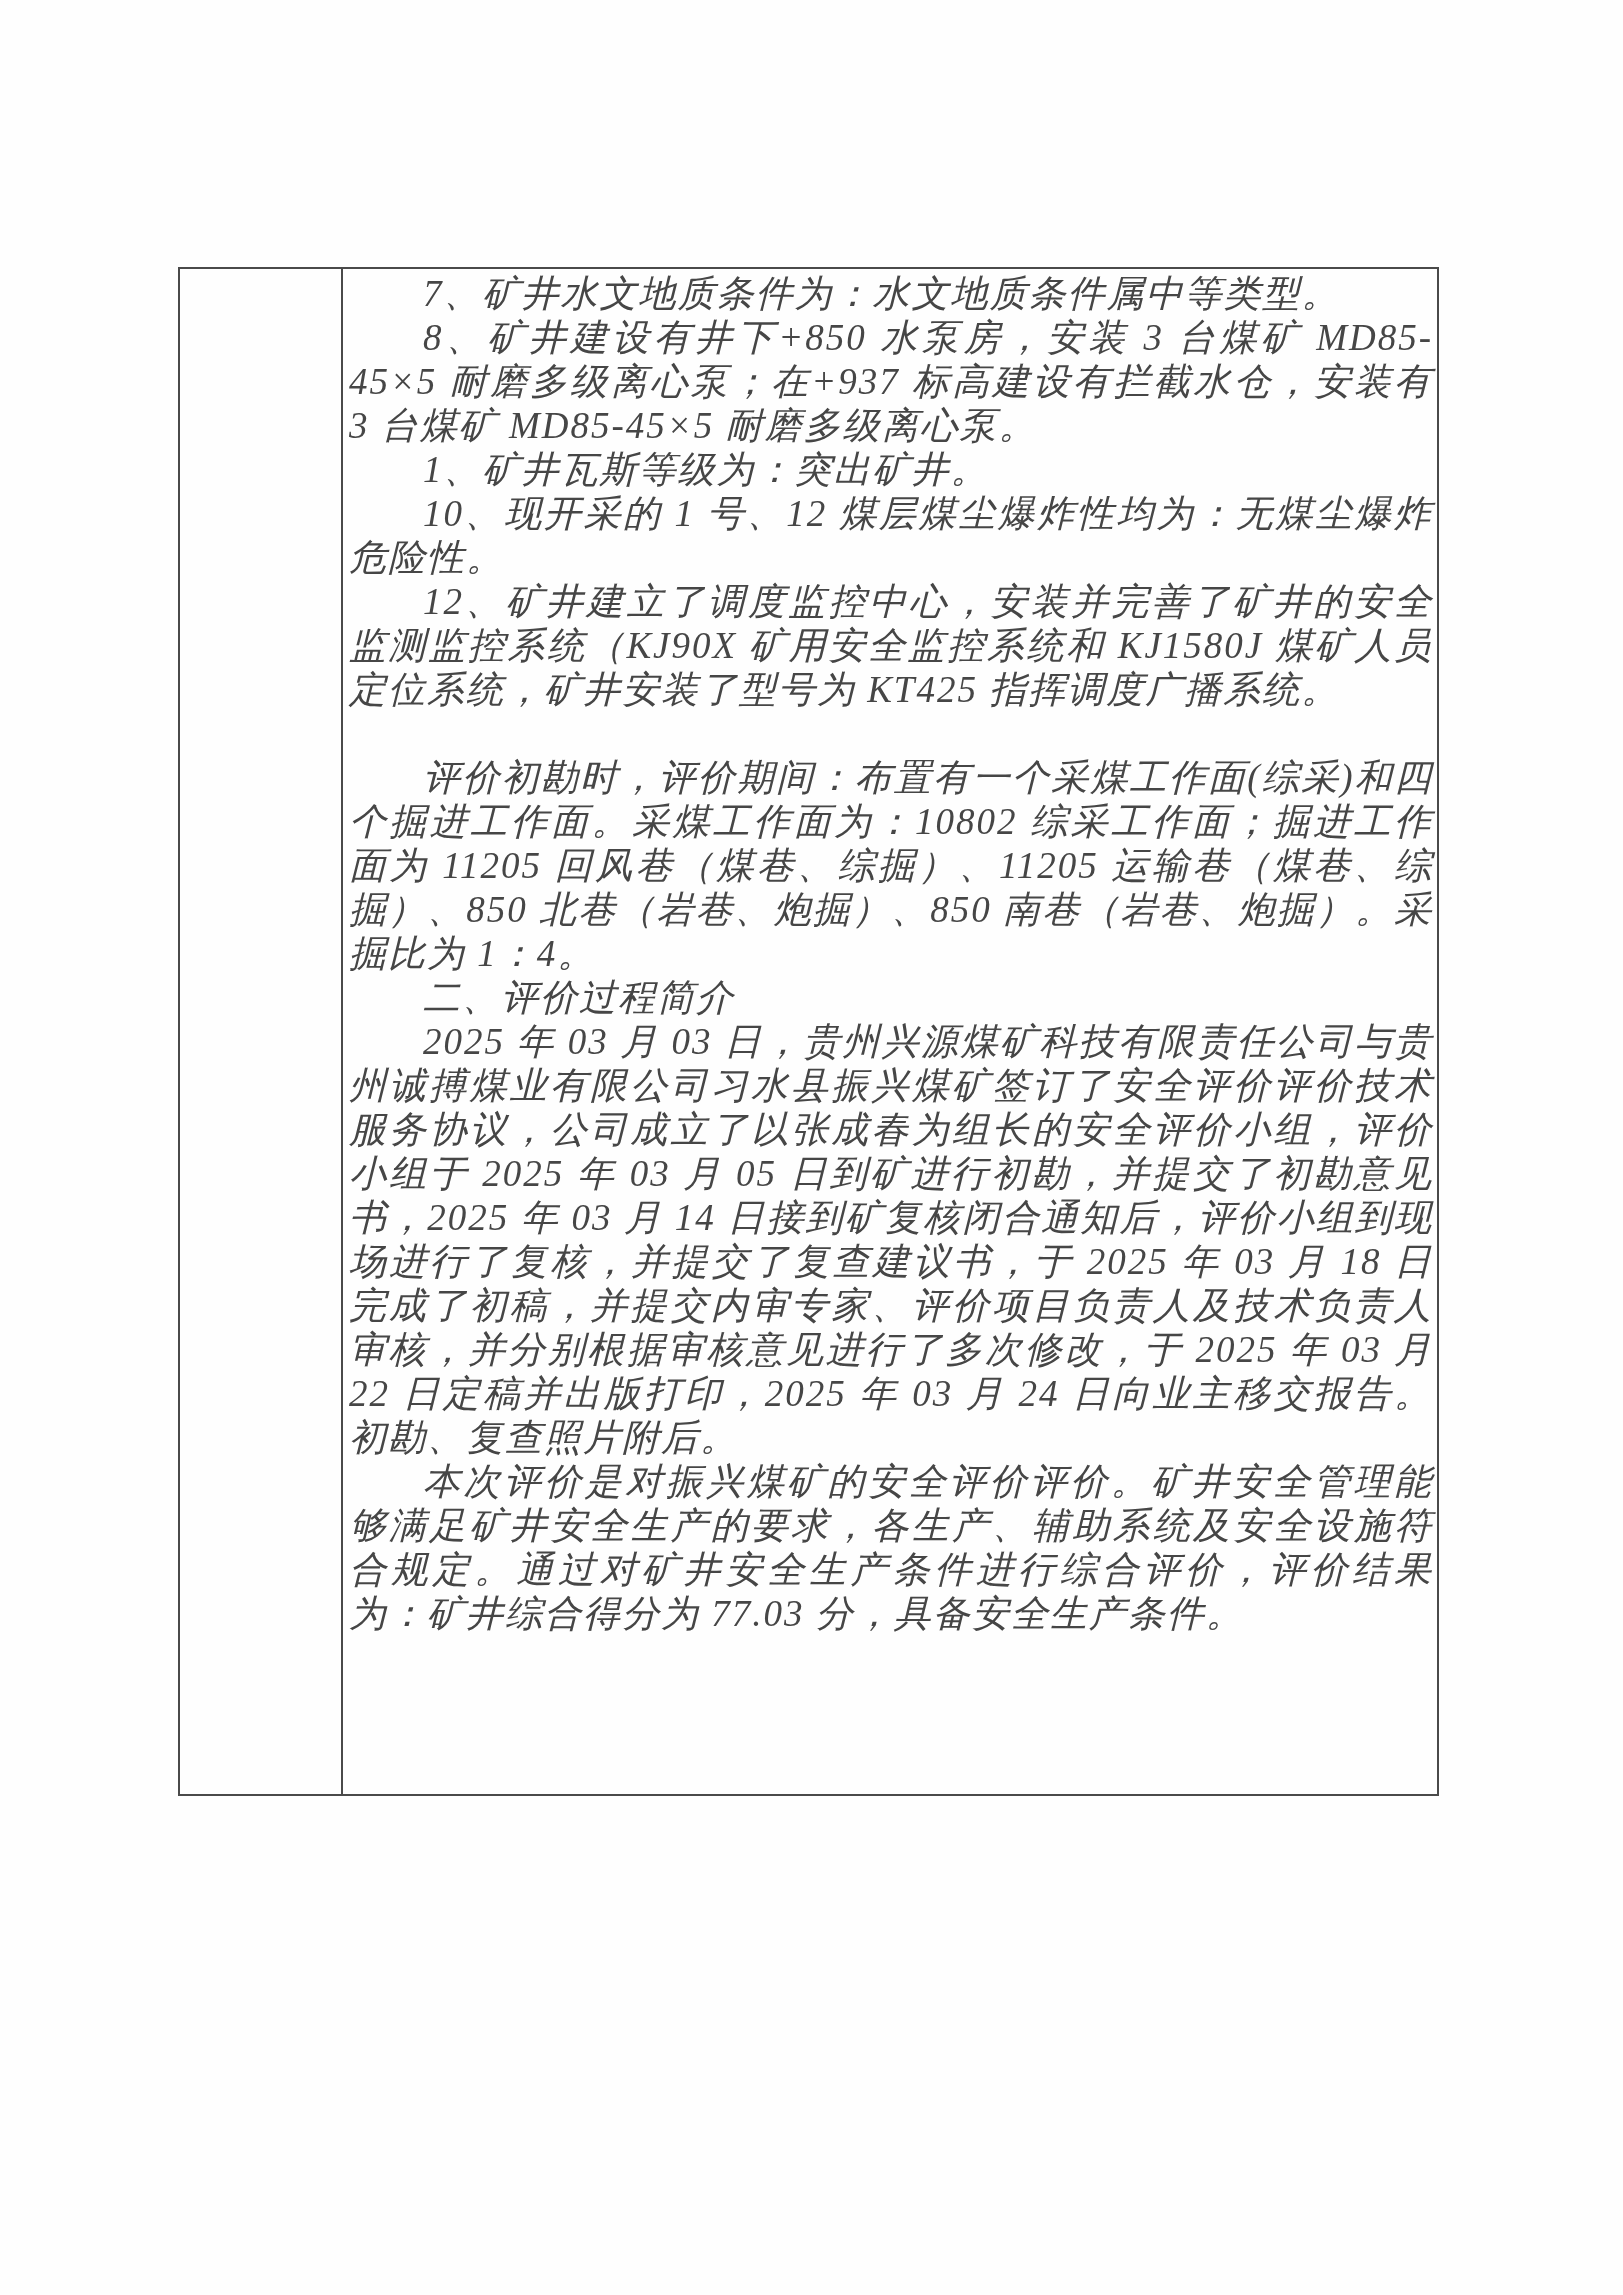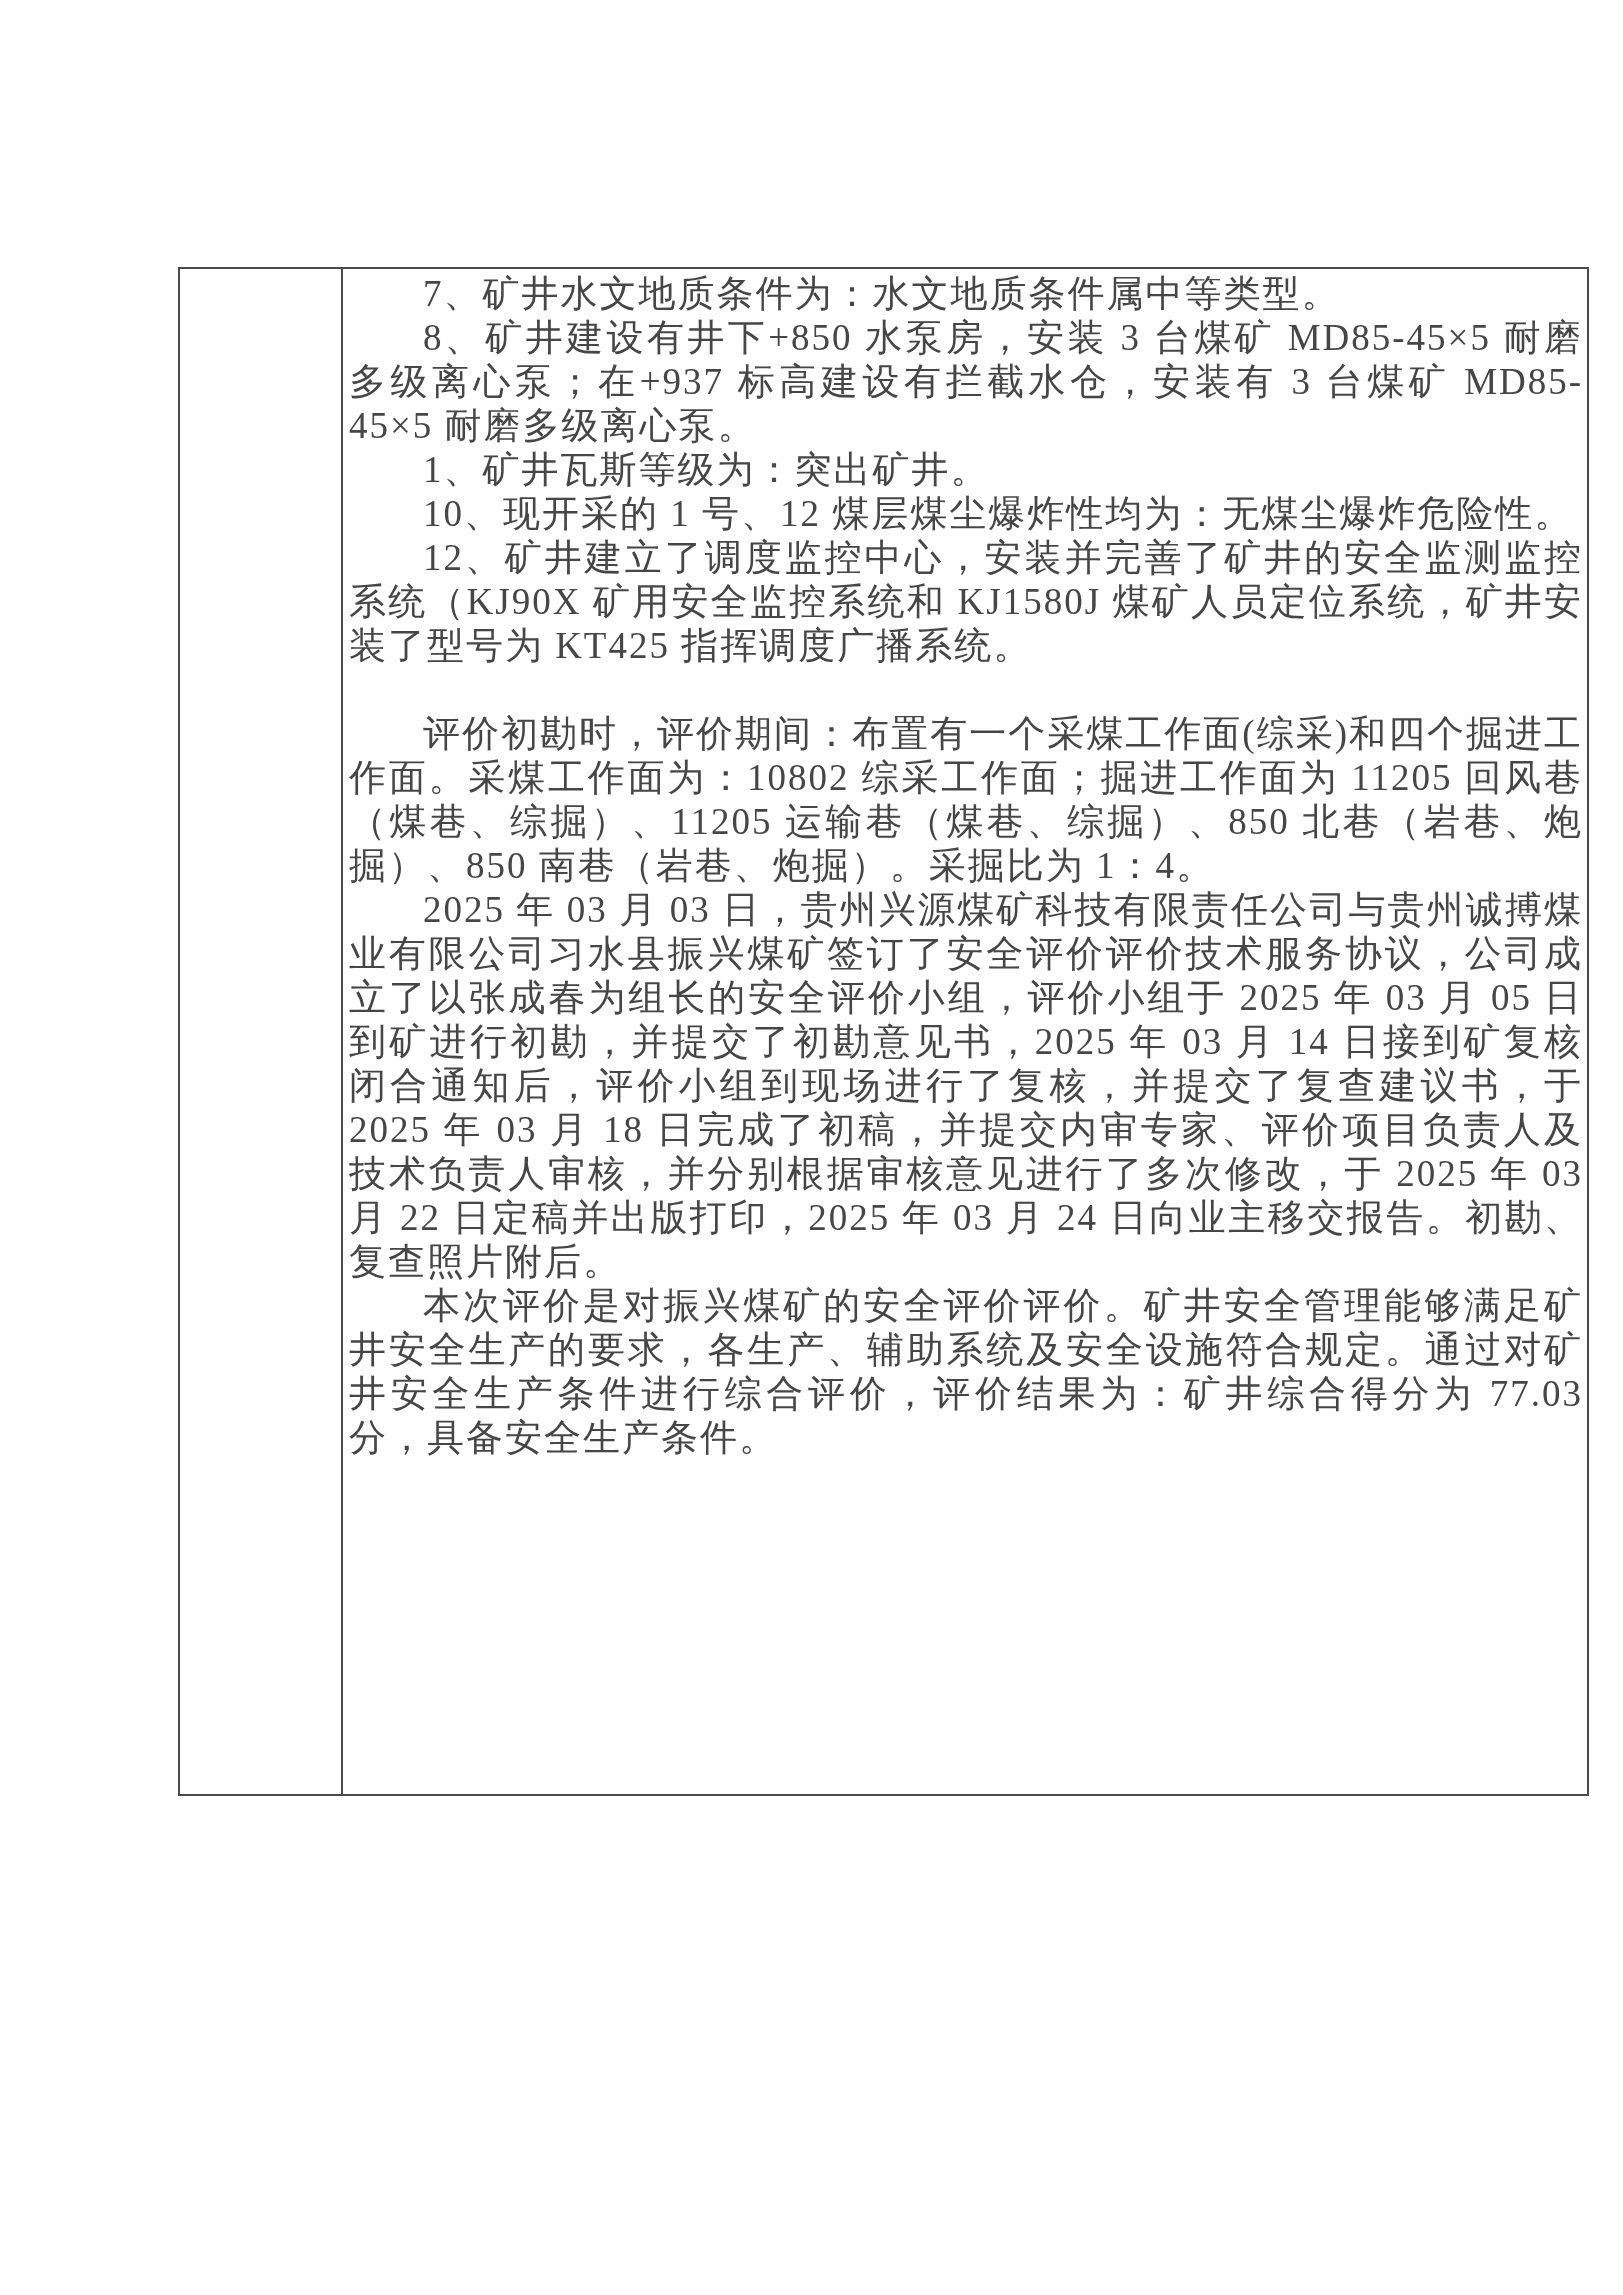--- a/index.html
+++ b/index.html
@@ -12,26 +12,27 @@
     width: 1623px;
     height: 2295px;
     background: #fefefe;
     font-family: "Liberation Serif", "DejaVu Serif", serif;
     overflow: hidden;
   }
   .doc-table {
     position: absolute;
     left: 178px;
     top: 267px;
-    width: 1411px;
+    width: 1261px;
     height: 1529px;
     box-sizing: border-box;
     border: 2.9px solid var(--border-color, #4a4a4a);
     display: flex;
     align-items: stretch;
+    font-style: italic;
   }
   .left-col {
     box-sizing: border-box;
     width: 163px;
     border-right: 2.9px solid var(--border-color, #4a4a4a);
     flex: none;
   }
   .main-col {
     flex: 1;
     box-sizing: border-box;
@@ -61,18 +62,19 @@
   <div class="doc-table">
     <div class="left-col"></div>
     <div class="main-col">
         <p class="para indent">7、矿井水文地质条件为：水文地质条件属中等类型。</p>
         <p class="para indent">8、矿井建设有井下+850 水泵房，安装 3 台煤矿 MD85-45×5 耐磨多级离心泵；在+937 标高建设有拦截水仓，安装有 3 台煤矿 MD85-45×5 耐磨多级离心泵。</p>
         <p class="para indent">1、矿井瓦斯等级为：突出矿井。</p>
         <p class="para indent">10、现开采的 1 号、12 煤层煤尘爆炸性均为：无煤尘爆炸危险性。</p>
         <p class="para indent">12、矿井建立了调度监控中心，安装并完善了矿井的安全监测监控系统（KJ90X 矿用安全监控系统和 KJ1580J 煤矿人员定位系统，矿井安装了型号为 KT425 指挥调度广播系统。</p>
         <p class="para blank"></p>
         <p class="para indent">评价初勘时，评价期间：布置有一个采煤工作面(综采)和四个掘进工作面。采煤工作面为：10802 综采工作面；掘进工作面为 11205 回风巷（煤巷、综掘）、11205 运输巷（煤巷、综掘）、850 北巷（岩巷、炮掘）、850 南巷（岩巷、炮掘）。采掘比为 1：4。</p>
+        <p class="para indent">二、评价过程简介</p>
         <p class="para indent">2025 年 03 月 03 日，贵州兴源煤矿科技有限责任公司与贵州诚搏煤业有限公司习水县振兴煤矿签订了安全评价评价技术服务协议，公司成立了以张成春为组长的安全评价小组，评价小组于 2025 年 03 月 05 日到矿进行初勘，并提交了初勘意见书，2025 年 03 月 14 日接到矿复核闭合通知后，评价小组到现场进行了复核，并提交了复查建议书，于 2025 年 03 月 18 日完成了初稿，并提交内审专家、评价项目负责人及技术负责人审核，并分别根据审核意见进行了多次修改，于 2025 年 03 月 22 日定稿并出版打印，2025 年 03 月 24 日向业主移交报告。初勘、复查照片附后。</p>
         <p class="para indent">本次评价是对振兴煤矿的安全评价评价。矿井安全管理能够满足矿井安全生产的要求，各生产、辅助系统及安全设施符合规定。通过对矿井安全生产条件进行综合评价，评价结果为：矿井综合得分为 77.03 分，具备安全生产条件。</p>
       </div>
   </div>
 </div>
 
 
 </body></html>

